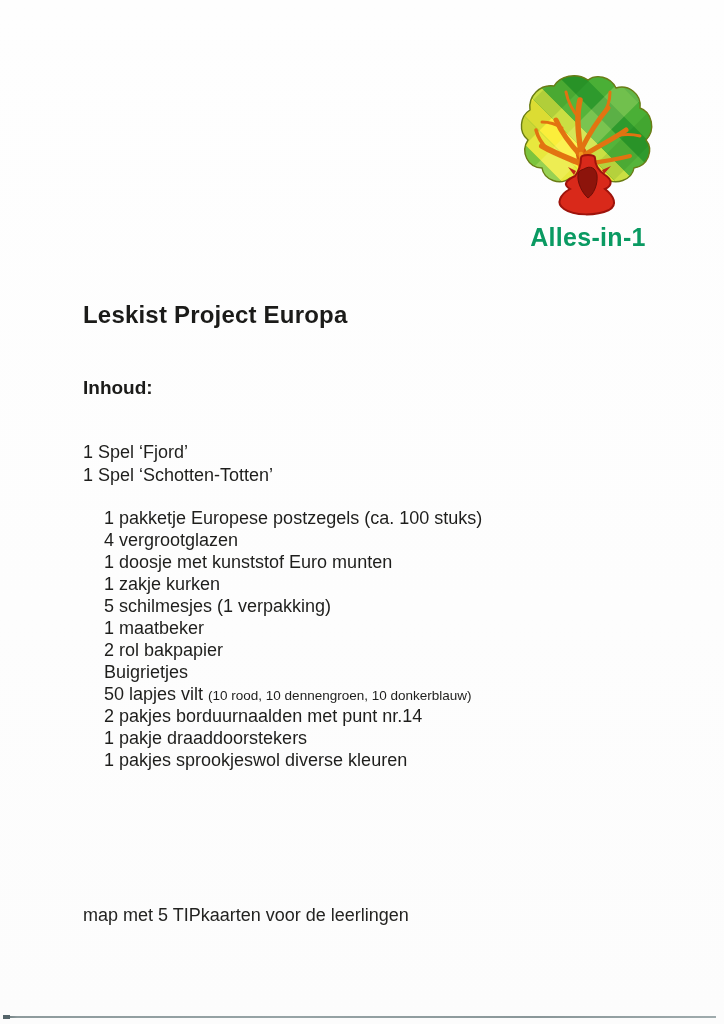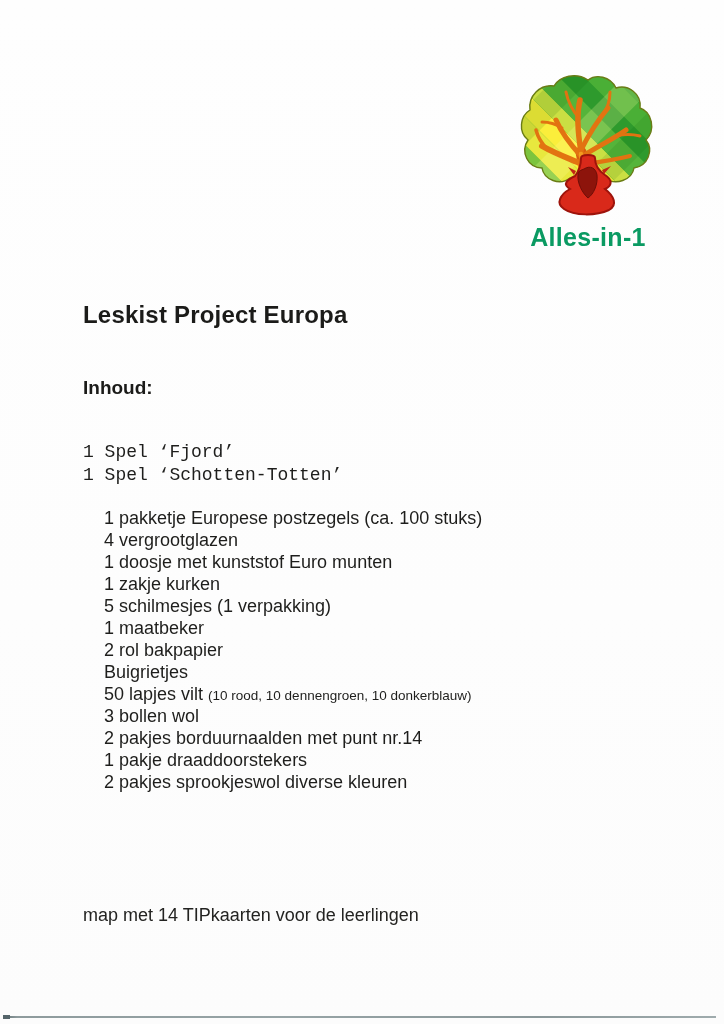--- a/index.html
+++ b/index.html
@@ -51,21 +51,21 @@
     font-size: 19px;
     font-weight: bold;
     color: #1b1b19;
     text-align: center;
   }
   .games-list {
     position: absolute;
     left: 83px;
     top: 441px;
   }
-  .games-list .line { height: 23px; line-height: 23px; font-size: 18px; font-family: Liberation Mono, monospace; }
+  .games-list .line { height: 23px; line-height: 23px; font-size: 18px; }
   .supplies-list {
     position: absolute;
     left: 83px;
     top: 507px;
     margin-left: 21px;
   }
   .supplies-list .line { height: 22px; line-height: 22px; font-size: 18px; white-space: nowrap; }
   .supplies-list .line .note { font-size: 13.5px; }
   .footer-note {
     position: absolute;
@@ -169,22 +169,21 @@
   <div class="supplies-list">
     <div class="line">1 pakketje Europese postzegels (ca. 100 stuks)</div>
     <div class="line">4 vergrootglazen</div>
     <div class="line">1 doosje met kunststof Euro munten</div>
     <div class="line">1 zakje kurken</div>
     <div class="line">5 schilmesjes (1 verpakking)</div>
     <div class="line">1 maatbeker</div>
     <div class="line">2 rol bakpapier</div>
     <div class="line">Buigrietjes</div>
     <div class="line"><span>50 lapjes vilt </span><span class="note">(10 rood, 10 dennengroen, 10 donkerblauw)</span></div>
-    <div class="line">3 bollen wol</div>
     <div class="line">2 pakjes borduurnaalden met punt nr.14</div>
     <div class="line">1 pakje draaddoorstekers</div>
-    <div class="line">2 pakjes sprookjeswol diverse kleuren</div>
+    <div class="line">1 pakjes sprookjeswol diverse kleuren</div>
   </div>
 
-  <div class="footer-note">map met 14 TIPkaarten voor de leerlingen</div>
+  <div class="footer-note">map met 5 TIPkaarten voor de leerlingen</div>
 
   <div class="scan-edge"></div>
 </div>
 
 </body></html>

